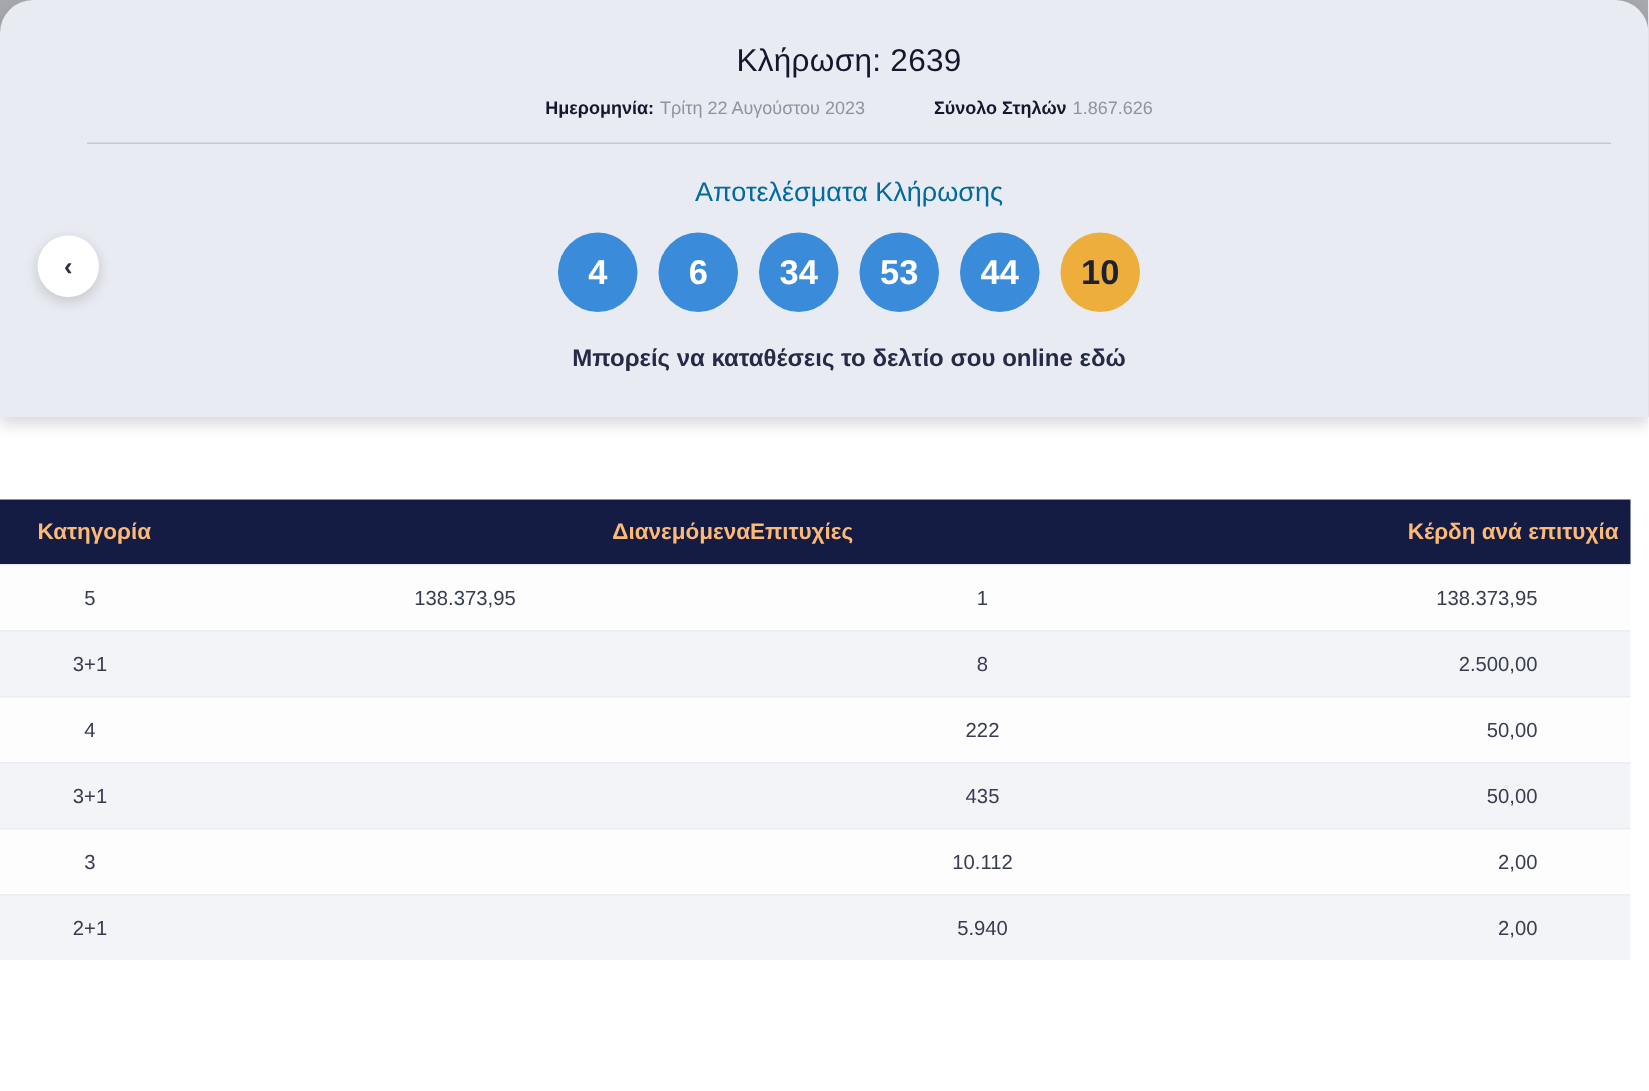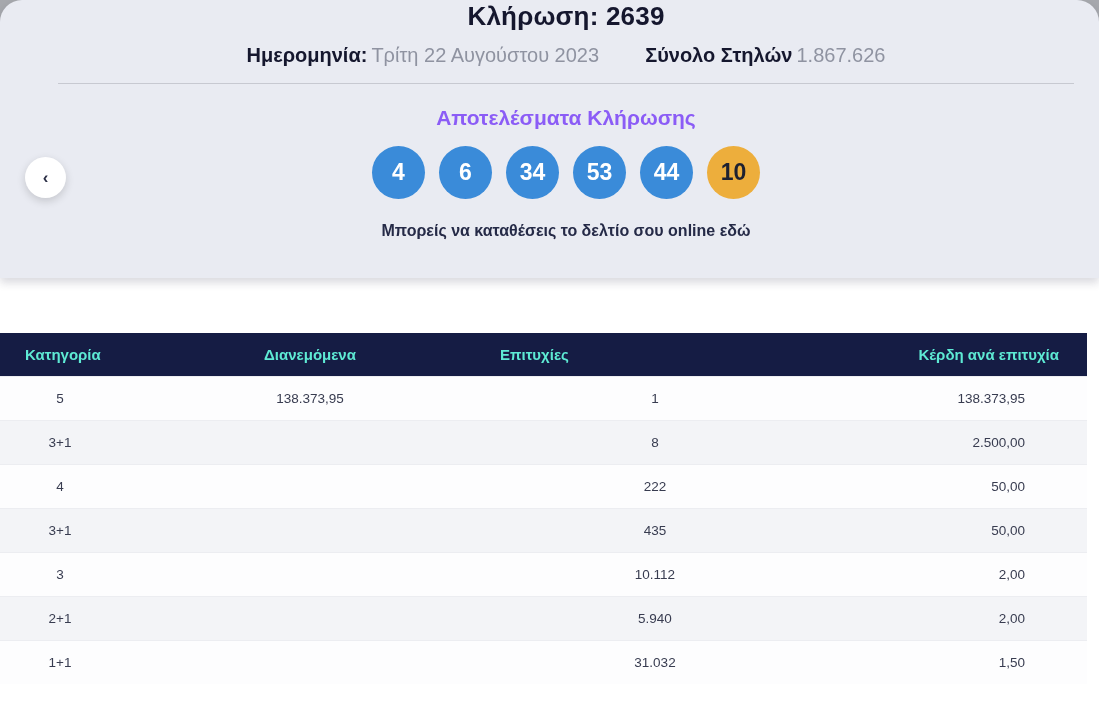--- a/index.html
+++ b/index.html
@@ -17,39 +17,39 @@
   }
   .card {
     position: relative;
     width: 100%; height: 278px;
     background: var(--card-bg, #E9EBF2);
     border-radius: 22px 22px 0 0;
     box-shadow: 0 5px 9px rgba(30, 33, 60, 0.16);
   }
   .card-content { padding-left: 33px; text-align: center; }
   .draw-title {
-    padding-top: 1px;
-    font-size: 26px; font-weight: 700;
+    padding-top: 29px;
+    font-size: 21px; font-weight: 400;
     color: #15172E; letter-spacing: .2px;
   }
   .meta-row {
     margin-top: 12px;
     display: flex; justify-content: center; gap: 46px;
-    font-size: 20px;
+    font-size: 12px;
   }
   .meta-label { font-weight: 700; color: #15172E; }
   .meta-value { font-weight: 400; color: #8F93A1; margin-left: 4px; }
   .divider {
     border: none;
     border-top: 1px solid #C7C9D1;
     margin: 16px 25px 0 25px;
   }
   .results-heading {
     margin-top: 22px;
-    font-size: 21px; font-weight: 700; color: #8b5cf6;
+    font-size: 18px; font-weight: 400; color: #0369a1;
   }
   .balls-row {
     margin-top: 16px;
     display: flex; justify-content: center; gap: 14px;
   }
   .ball {
     width: 53px; height: 53px; border-radius: 50%;
     background: var(--ball-blue, #3A8BD9);
     color: #ffffff;
     font-size: 23px; font-weight: 700;
@@ -70,28 +70,28 @@
     background: #ffffff; border: none;
     box-shadow: 0 3px 9px rgba(0,0,0,0.16);
     color: #2A2E45; font-size: 17px; font-weight: 700;
     cursor: pointer; line-height: 41px; text-align: center;
     z-index: 2;
   }
   .table-wrap { margin-top: 55px; margin-right: 12px; position: relative; }
   table { width: 100%; border-collapse: collapse; table-layout: fixed; }
   thead th {
     background: var(--table-header-bg, #151C44);
-    color: #5eead4;
+    color: #fdba74;
     font-size: 15px; font-weight: 700;
     height: 43px;
   }
   thead th:nth-child(1) { width: 120px; text-align: left; padding-left: 25px; }
-  thead th:nth-child(2) { width: 380px; text-align: center; }
+  thead th:nth-child(2) { width: 380px; text-align: right; }
   thead th:nth-child(3) { width: 310px; text-align: left; }
-  thead th:nth-child(4) { text-align: right; padding-right: 28px; }
+  thead th:nth-child(4) { text-align: right; padding-right: 8px; }
   tbody td {
     height: 44px;
     font-size: 13.5px; font-weight: 400; color: #383C50;
     text-align: center;
   }
   tbody td:nth-child(4) { text-align: right; padding-right: 62px; }
   tbody tr { background: #FDFDFE; border-top: 1px solid #ECEDF1; }
   tbody tr:nth-child(even) { background: #F3F4F7; }
 </style>
 </head>
@@ -176,21 +176,15 @@
           <td></td>
           <td>10.112</td>
           <td>2,00</td>
         </tr>
         <tr>
           <td>2+1</td>
           <td></td>
           <td>5.940</td>
           <td>2,00</td>
         </tr>
-        <tr>
-          <td>1+1</td>
-          <td></td>
-          <td>31.032</td>
-          <td>1,50</td>
-        </tr>
       </tbody>
   </table>
 </div>
 
 </body></html>

